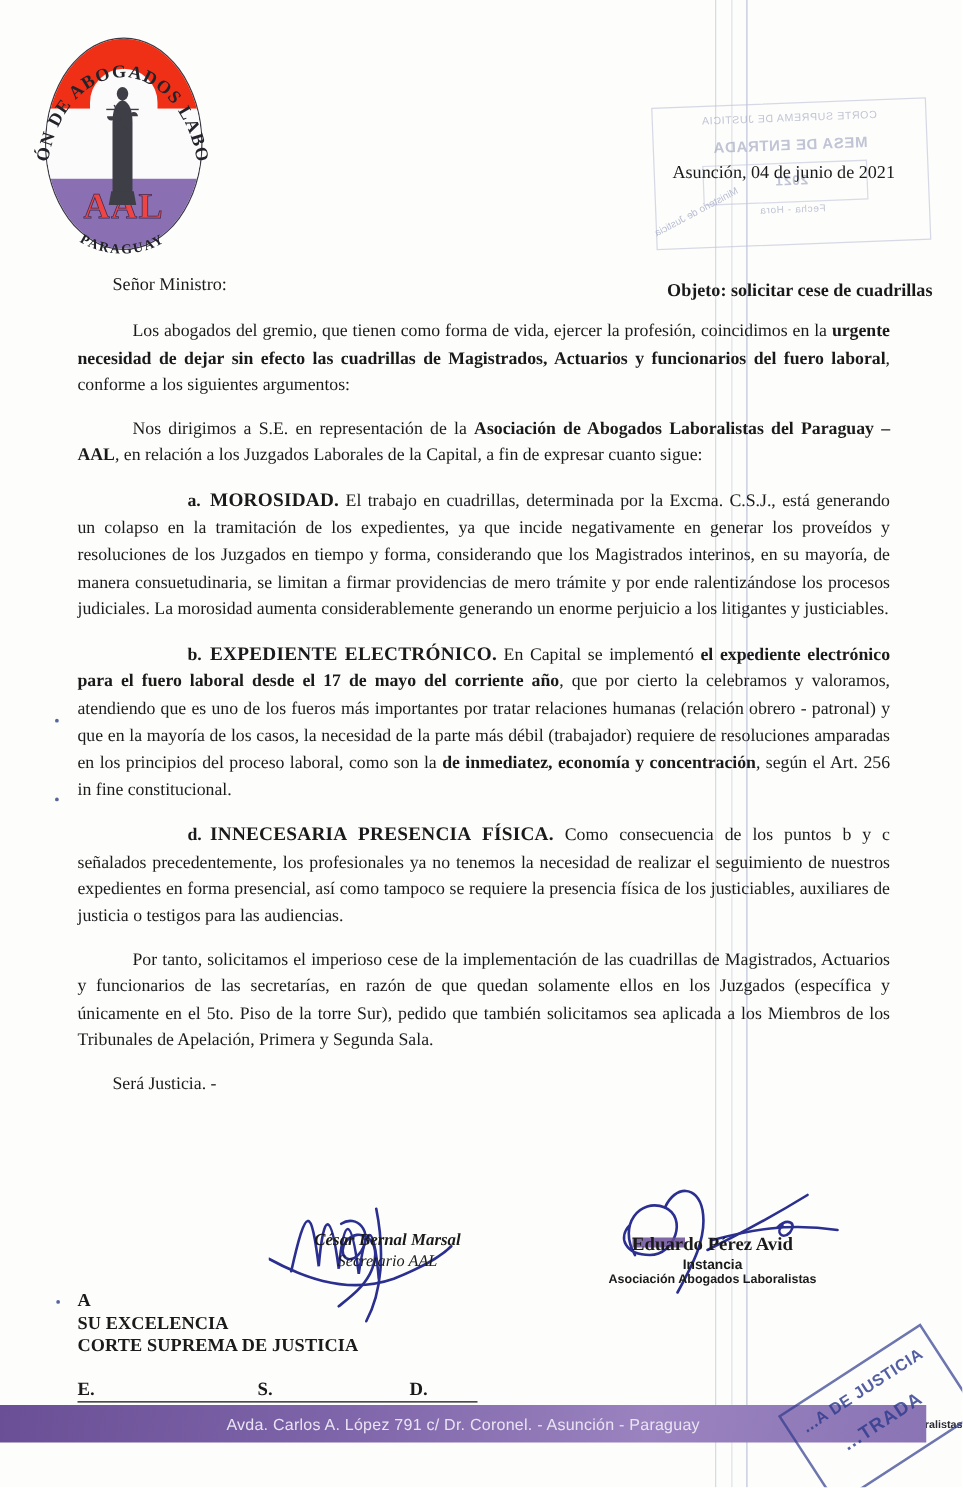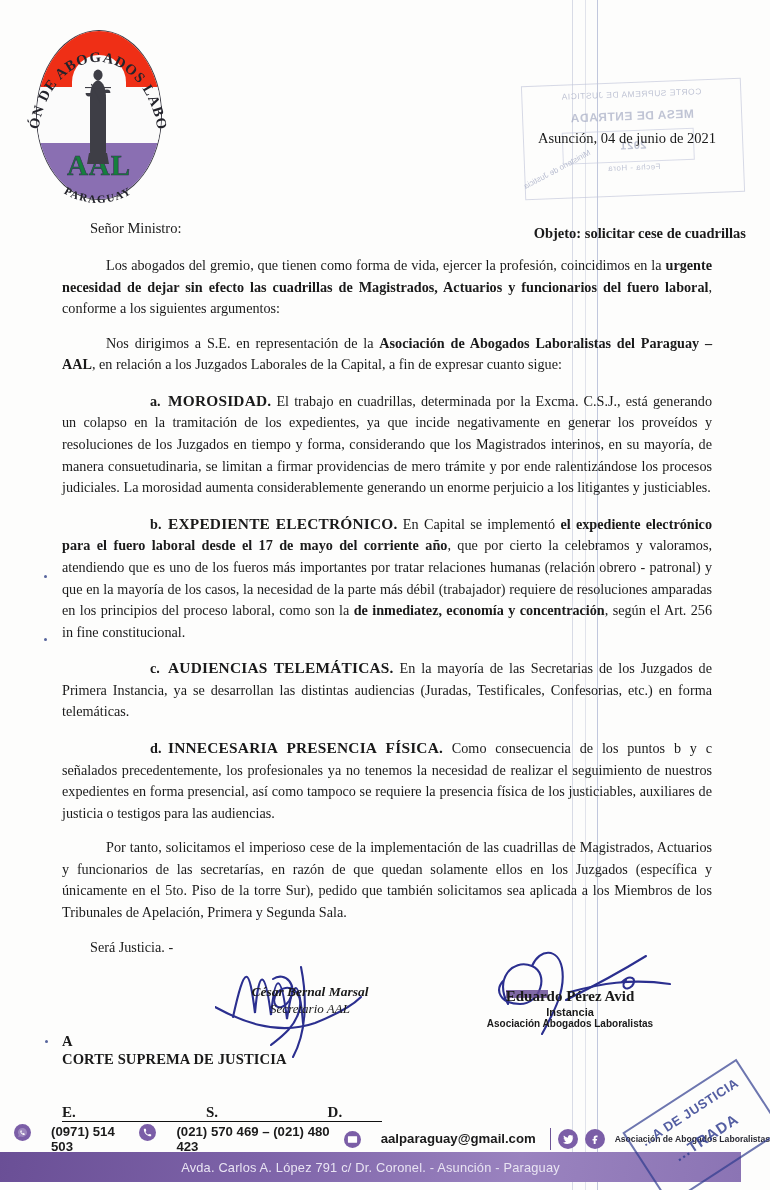--- a/index.html
+++ b/index.html
@@ -119,21 +119,21 @@
   }
   .logo-aal {
     position: absolute;
     left: 0; right: 0;
     top: 118px;
     text-align: center;
     font-family: "Liberation Serif", serif;
     font-size: 29px;
     font-weight: bold;
     letter-spacing: 1px;
-    color: #15803d;
+    color: #ef4444;
     -webkit-text-stroke: .6px #3a2d55;
   }
   .justice {
     position: absolute;
     left: 50%;
     top: 34px;
     transform: translateX(-50%);
     width: 40px;
     height: 104px;
   }
@@ -299,21 +299,21 @@
     font-family: "Liberation Sans", sans-serif;
     font-size: 8.6px;
     font-weight: bold;
     color: #2a2a33;
     margin-left: 10px;
     white-space: nowrap;
   }
   #footer-bar {
     position: absolute;
     left: 0;
-    top: 1152px;
+    top: 1124px;
     width: 741px;
     height: 30px;
     background: linear-gradient(100deg, #6a4f96 0%, #7d63a8 35%, #9a83bf 70%, #8b74b4 100%);
     display: flex;
     align-items: center;
     justify-content: center;
   }
   #footer-bar span {
     font-family: "Liberation Sans", sans-serif;
     font-size: 12.8px;
@@ -413,21 +413,20 @@
   <div id="bodyblock">
 
     <p><span>Los abogados del gremio, que tienen como forma de vida, ejercer la profesión, coincidimos en la </span><b>urgente necesidad de dejar sin efecto las cuadrillas de Magistrados, Actuarios y funcionarios del fuero laboral</b><span>, conforme a los siguientes argumentos:</span></p>
 
     <p><span>Nos dirigimos a S.E. en representación de la </span><b>Asociación de Abogados Laboralistas del Paraguay – AAL</b><span>, en relación a los Juzgados Laborales de la Capital, a fin de expresar cuanto sigue:</span></p>
 
     <p><span class="item-letter">a.</span><b class="item-head">MOROSIDAD.</b><span> El trabajo en cuadrillas, determinada por la Excma. C.S.J., está generando un colapso en la tramitación de los expedientes, ya que incide negativamente en generar los proveídos y resoluciones de los Juzgados en tiempo y forma, considerando que los Magistrados interinos, en su mayoría, de manera consuetudinaria, se limitan a firmar providencias de mero trámite y por ende ralentizándose los procesos judiciales. La morosidad aumenta considerablemente generando un enorme perjuicio a los litigantes y justiciables.</span></p>
 
     <p><span class="item-letter">b.</span><b class="item-head">EXPEDIENTE ELECTRÓNICO.</b><span> En Capital se implementó </span><b>el expediente electrónico para el fuero laboral desde el 17 de mayo del corriente año</b><span>, que por cierto la celebramos y valoramos, atendiendo que es uno de los fueros más importantes por tratar relaciones humanas (relación obrero - patronal) y que en la mayoría de los casos, la necesidad de la parte más débil (trabajador) requiere de resoluciones amparadas en los principios del proceso laboral, como son la </span><b>de inmediatez, economía y concentración</b><span>, según el Art. 256 in fine constitucional.</span></p>
 
-    <p><span class="item-letter">c.</span><b class="item-head">AUDIENCIAS TELEMÁTICAS.</b><span> En la mayoría de las Secretarias de los Juzgados de Primera Instancia, ya se desarrollan las distintas audiencias (Juradas, Testificales, Confesorias, etc.) en forma telemáticas.</span></p>
 
     <p><span class="item-letter">d.</span><b class="item-head">INNECESARIA PRESENCIA FÍSICA.</b><span> Como consecuencia de los puntos b y c señalados precedentemente, los profesionales ya no tenemos la necesidad de realizar el seguimiento de nuestros expedientes en forma presencial, así como tampoco se requiere la presencia física de los justiciables, auxiliares de justicia o testigos para las audiencias.</span></p>
 
     <p>Por tanto, solicitamos el imperioso cese de la implementación de las cuadrillas de Magistrados, Actuarios y funcionarios de las secretarías, en razón de que quedan solamente ellos en los Juzgados (específica y únicamente en el 5to. Piso de la torre Sur), pedido que también solicitamos sea aplicada a los Miembros de los Tribunales de Apelación, Primera y Segunda Sala.</p>
 
     <p style="text-indent:28px; margin-bottom:0;">Será Justicia. -</p>
   </div>
 
   <svg class="ink" style="left:215px; top:945px;" width="210" height="120" viewBox="0 0 210 120">
     <g fill="none" stroke="#2b2f8f" stroke-width="2.1" stroke-linecap="round">
@@ -455,20 +454,21 @@
   </div>
 
   <div id="sig-right">
     <div class="n">Eduardo Pérez Avid</div>
     <div class="r">Instancia</div>
     <div class="o">Asociación Abogados Laboralistas</div>
   </div>
 
   <div id="addressee">
     <div>A</div>
+    <div>SU EXCELENCIA</div>
     <div>CORTE SUPREMA DE JUSTICIA</div>
   </div>
   <div id="esd">
     <span>E.</span>
     <span>S.</span>
     <span>D.</span>
   </div>
 
   <div id="footer-contact">
     <div class="fitem">

